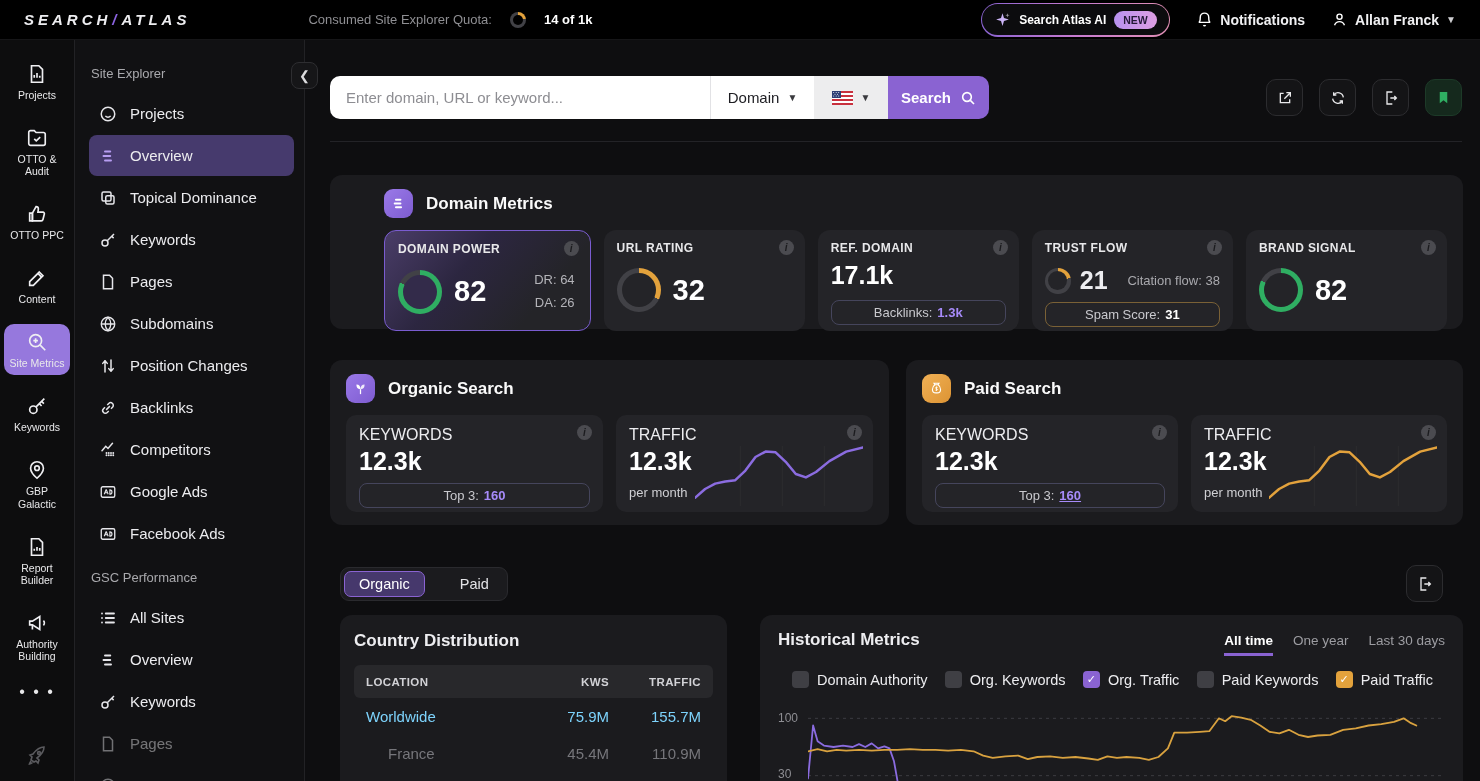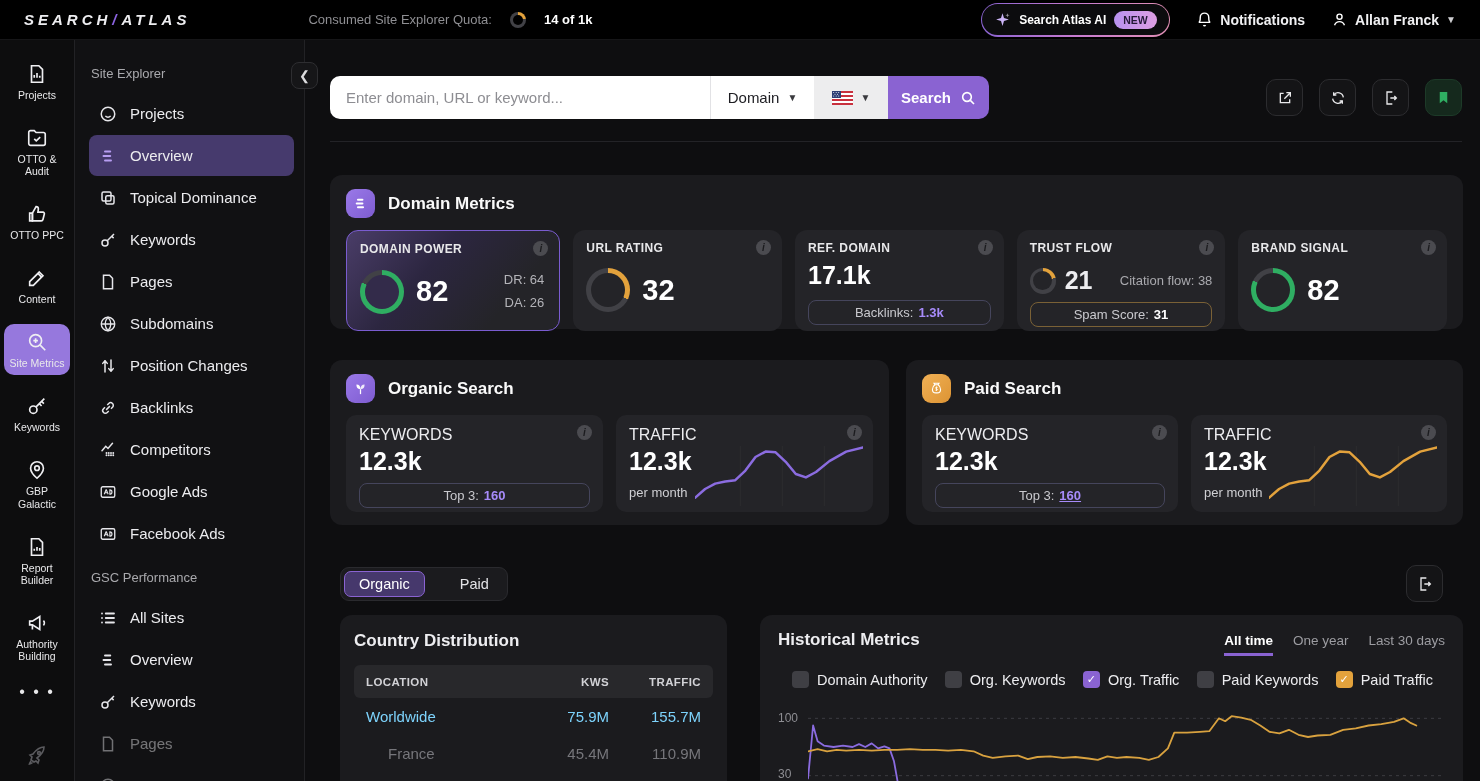--- a/index.html
+++ b/index.html
@@ -430,21 +430,21 @@
         </svg>
     </div>
     <div class="icon-btn green">
       <svg width="15" height="15" viewBox="0 0 24 24">
           <path d="M6 3h12v18l-6-4.5L6 21z" fill="#2fae62"></path>
         </svg>
     </div>
   </div>
   <div class="top-divider"></div>
 
-  <div class="panel" style="left:25px; top:135px; width:1133px; height:154px;">
+  <div class="panel" style="left:25px; top:135px; width:1133px; height:154px;padding-left:38px;">
     <div class="panel-head">
       <div class="sq-icon sq-purple">
         <svg width="15" height="15" viewBox="0 0 24 24" fill="none" stroke="#fff" stroke-width="3.4" stroke-linecap="round">
             <path d="M8 6h7M6 12h9M8 18h8"></path>
           </svg>
       </div>
       <div class="panel-title">Domain Metrics</div>
     </div>
     <div class="cards-row">
       <div class="metric-card card-dp" style="flex:1.02">

